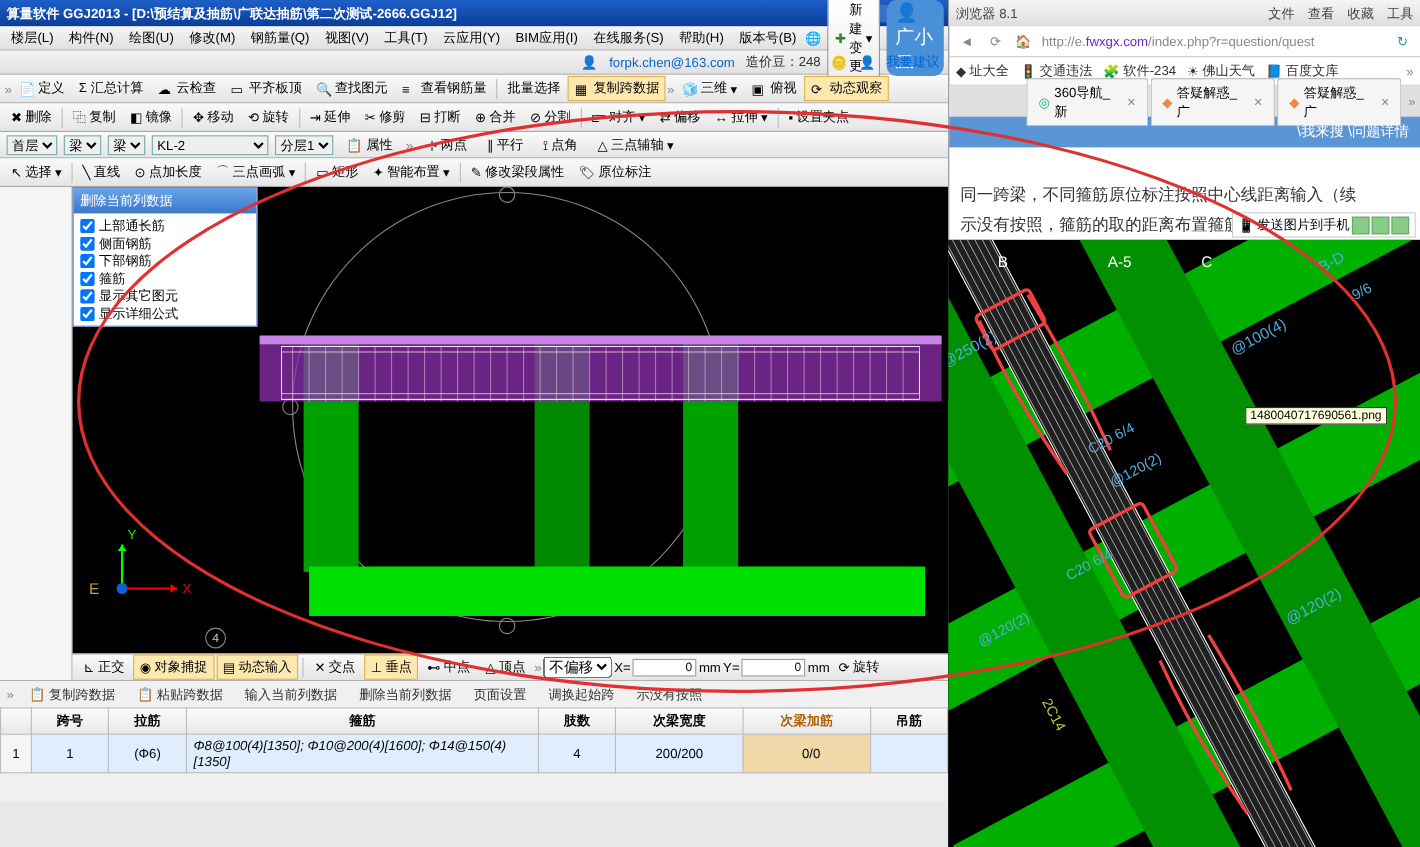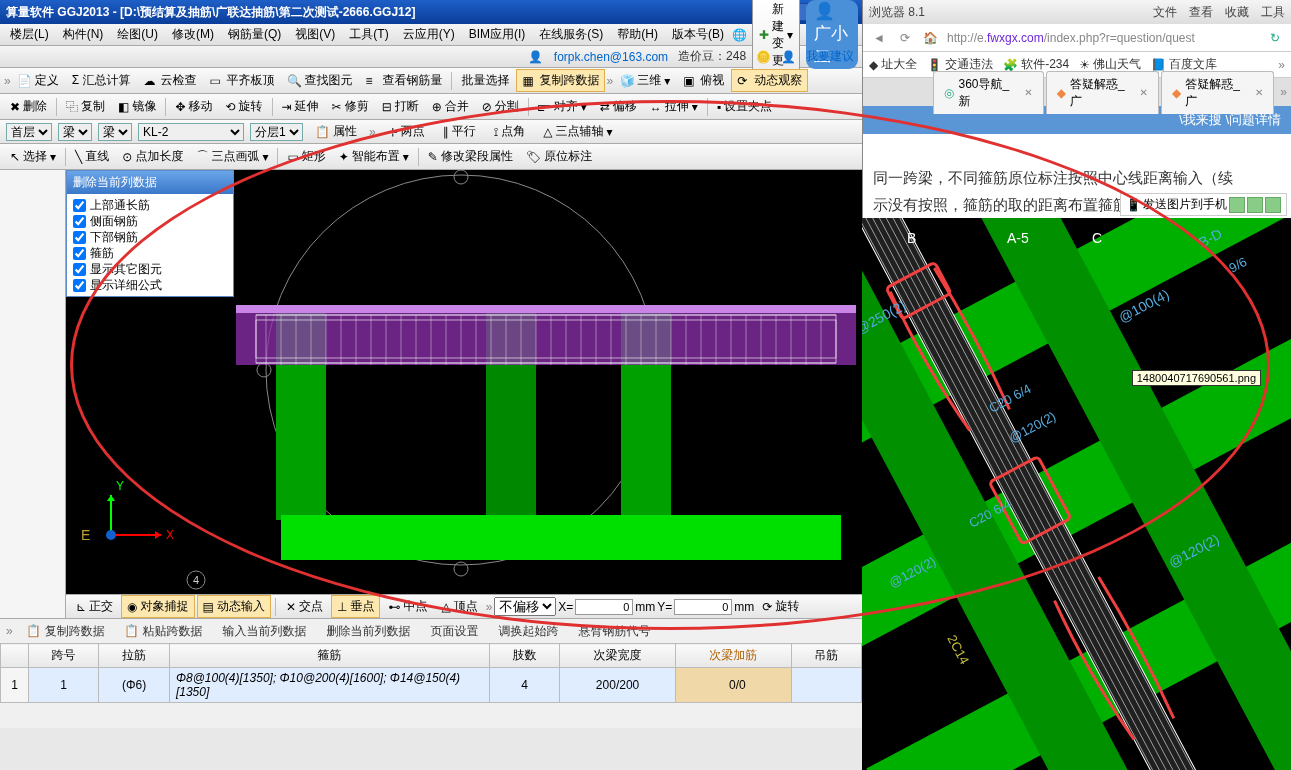--- a/index.html
+++ b/index.html
@@ -48,21 +48,21 @@
 
 .status-bar { position: absolute; left: 66px; bottom: 0; right: 0; height: 24px; background: linear-gradient(#fafafa, #e5e5e5); border-top: 1px solid #aaa; display: flex; align-items: center; padding: 0 4px; gap: 2px; font-size: 12px; }
 .coord-box { width: 58px; height: 16px; border: 1px solid #999; background: #fff; text-align: right; padding: 0 3px; font-size: 11px; }
 
 
 .bottom-area { height: 110px; background: #f0f0f0; border-top: 1px solid #aaa; }
 .table-toolbar { height: 24px; display: flex; align-items: center; gap: 8px; padding: 0 6px; font-size: 12px; }
 .table-toolbar span { color: #333; }
 table.data-table { width: 100%; border-collapse: collapse; font-size: 12px; background: #fff; }
 table.data-table th, table.data-table td { border: 1px solid #bbb; padding: 3px 6px; text-align: center; background: #f5f5f5; }
-table.data-table th { background: linear-gradient(#fafafa, #e8e8e8); font-weight: normal; margin-left: 38px; }
+table.data-table th { background: linear-gradient(#fafafa, #e8e8e8); font-weight: bold; margin-left: 38px; }
 table.data-table td.data { background: #e0edff; }
 table.data-table th.highlight { color: #b06000; }
 
 
 .browser-side { position: absolute; left: 862px; top: 0; right: 0; height: 770px; background: #fff; border-left: 1px solid #888; }
 .browser-top { height: 24px; background: linear-gradient(#f5f5f5, #ddd); display: flex; align-items: center; padding: 0 6px; gap: 10px; font-size: 12px; color: #444; }
 .browser-addr { height: 28px; display: flex; align-items: center; padding: 0 6px; gap: 6px; border-bottom: 1px solid #ccc; }
 .browser-addr .iconbtn { width: 20px; height: 20px; display: flex; align-items: center; justify-content: center; color: #888; cursor: pointer; }
 .addr-input { flex: 1; color: #888; font-size: 12px; overflow: hidden; white-space: nowrap; }
 .addr-input .domain { color: #6d28d9; }
@@ -484,21 +484,21 @@
           <span>复制跨数据</span>
         </span>
       <span class="tool-btn" style="color:#aaa;">
           <span>📋</span>
           <span>粘贴跨数据</span>
         </span>
       <span class="tool-btn">输入当前列数据</span>
       <span class="tool-btn">删除当前列数据</span>
       <span class="tool-btn">页面设置</span>
       <span class="tool-btn">调换起始跨</span>
-      <span class="tool-btn">悬臂钢筋代号</span>
+      <span class="tool-btn">示没有按照</span>
     </div>
     <table class="data-table">
       <tbody>
           <tr>
         <th rowspan="2" style="width:28px;"></th>
         <th rowspan="2">跨号</th>
         <th rowspan="2">拉筋</th>
         <th rowspan="2" style="width:320px;">箍筋</th>
         <th rowspan="2">肢数</th>
         <th rowspan="2">次梁宽度</th>

